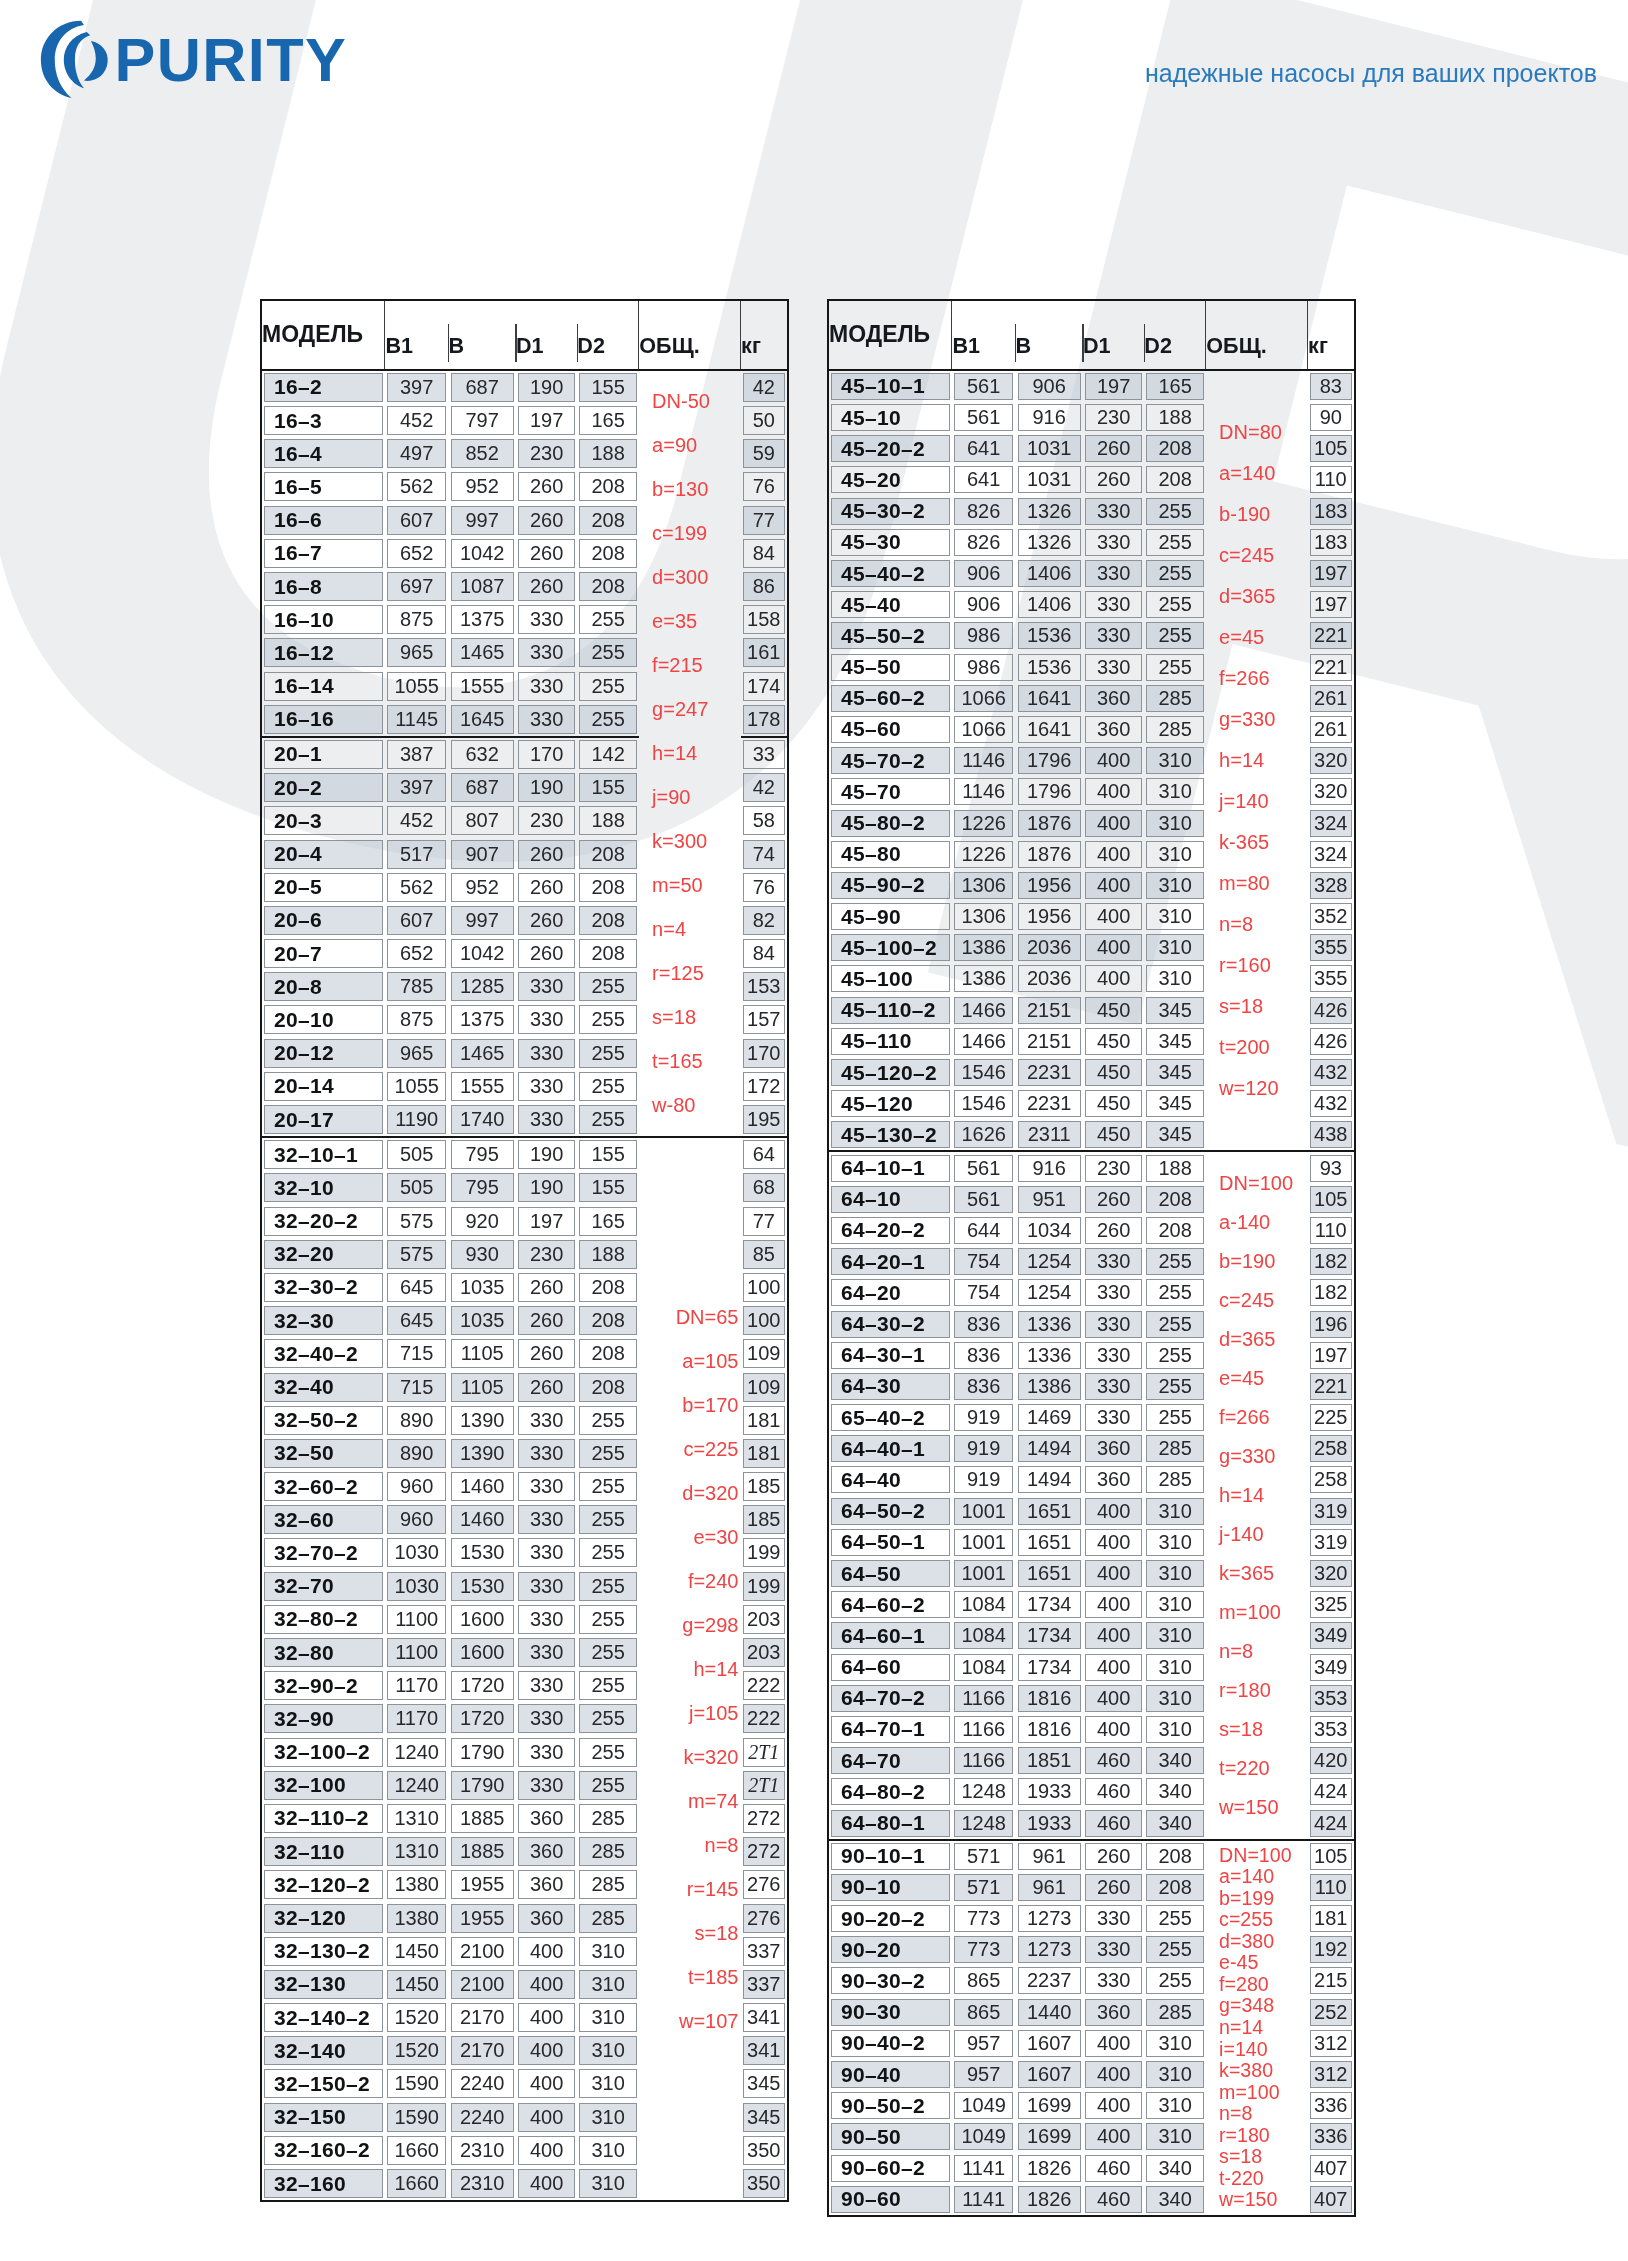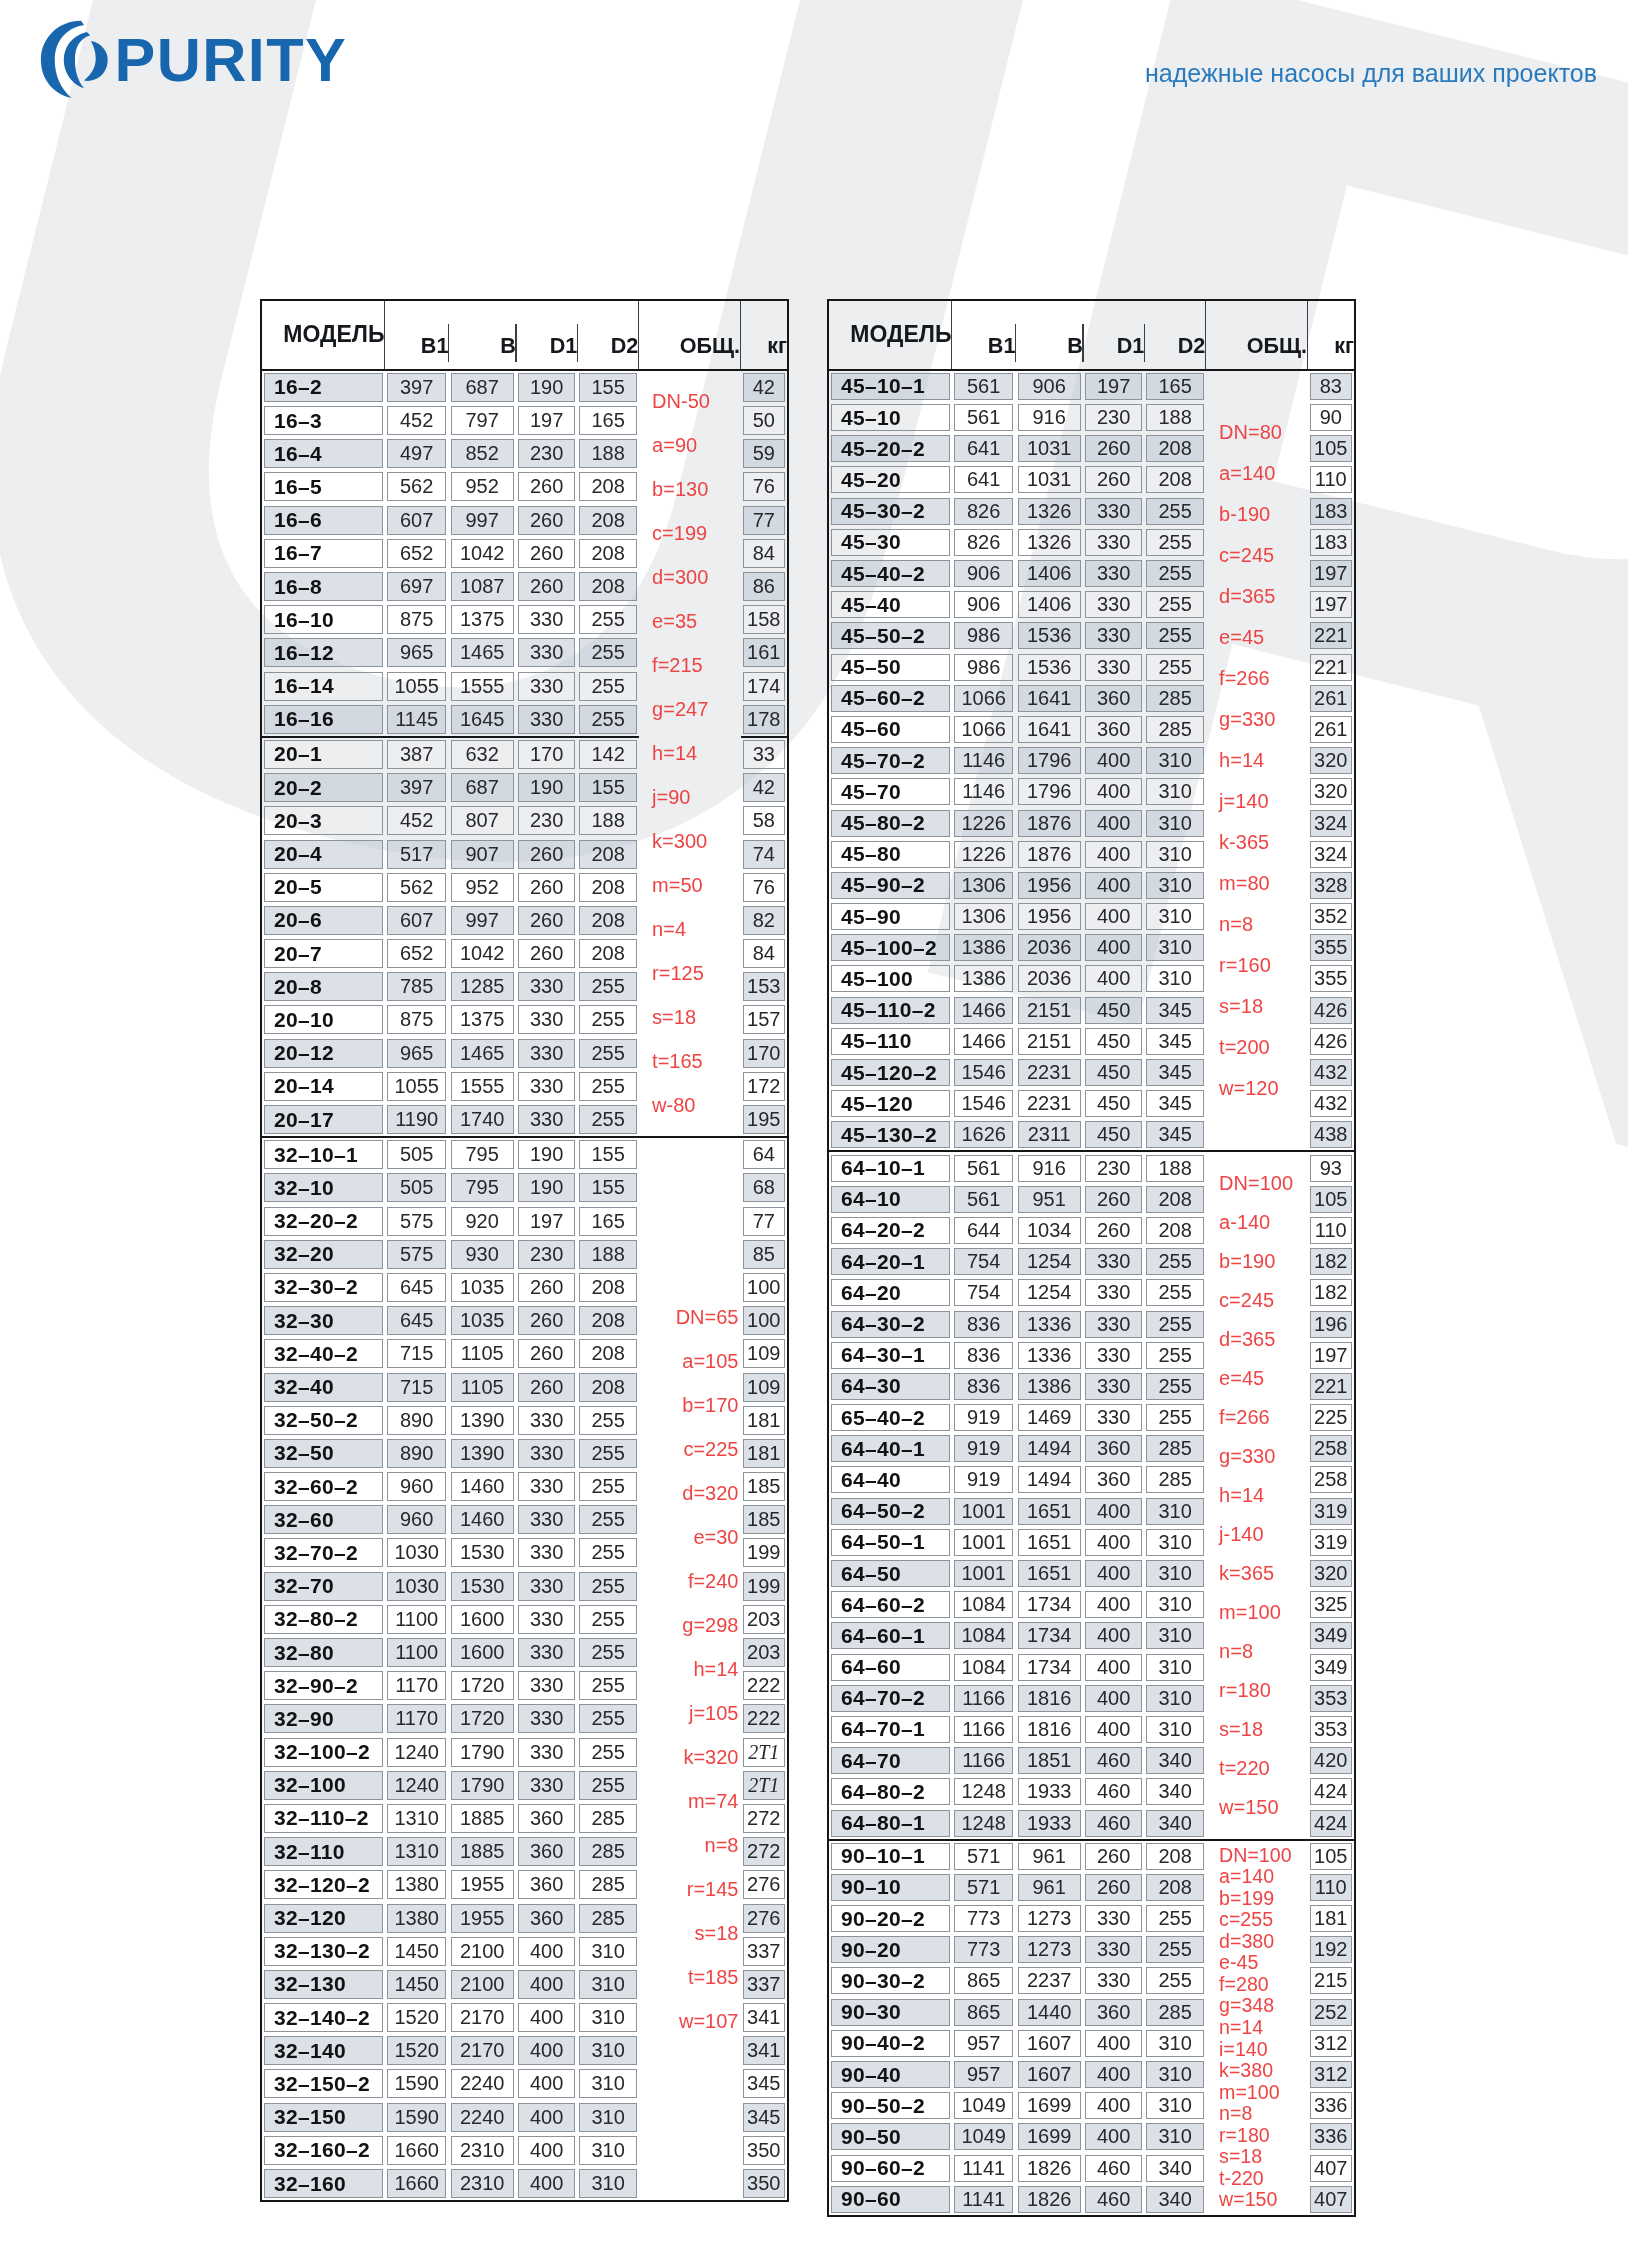--- a/index.html
+++ b/index.html
@@ -25,21 +25,21 @@
   table.spec{
     position:absolute;top:299px;width:529px;z-index:1;
     border-collapse:collapse;table-layout:fixed;
     border:2.8px solid #161616;
   }
   #tableLeft{left:260px;}
   #tableRight{left:827px;}
   thead tr{height:67px;}
   th{
     position:relative;font-weight:bold;font-size:21.6px;color:#15181c;
-    vertical-align:bottom;padding:0 0 9.8px 0;text-align:right;
+    vertical-align:bottom;padding:0 0 9.8px 0;text-align:left;
     border-bottom:2.8px solid #161616;background:transparent;
   }
   th.h-model{vertical-align:middle;padding-bottom:0;font-size:23px;}
   th.h-obsh{vertical-align:top;padding-top:32px;}
   th.h-b1,th.h-obsh,th.h-kg{border-left:1.4px solid #3a3e44;}
   th.h-b::before,th.h-d1::before,th.h-d2::before{
     content:"";position:absolute;left:-0.7px;bottom:7px;width:1.4px;height:38px;background:#3a3e44;
   }
   td{padding:2.1px;vertical-align:middle;}
   .box{

